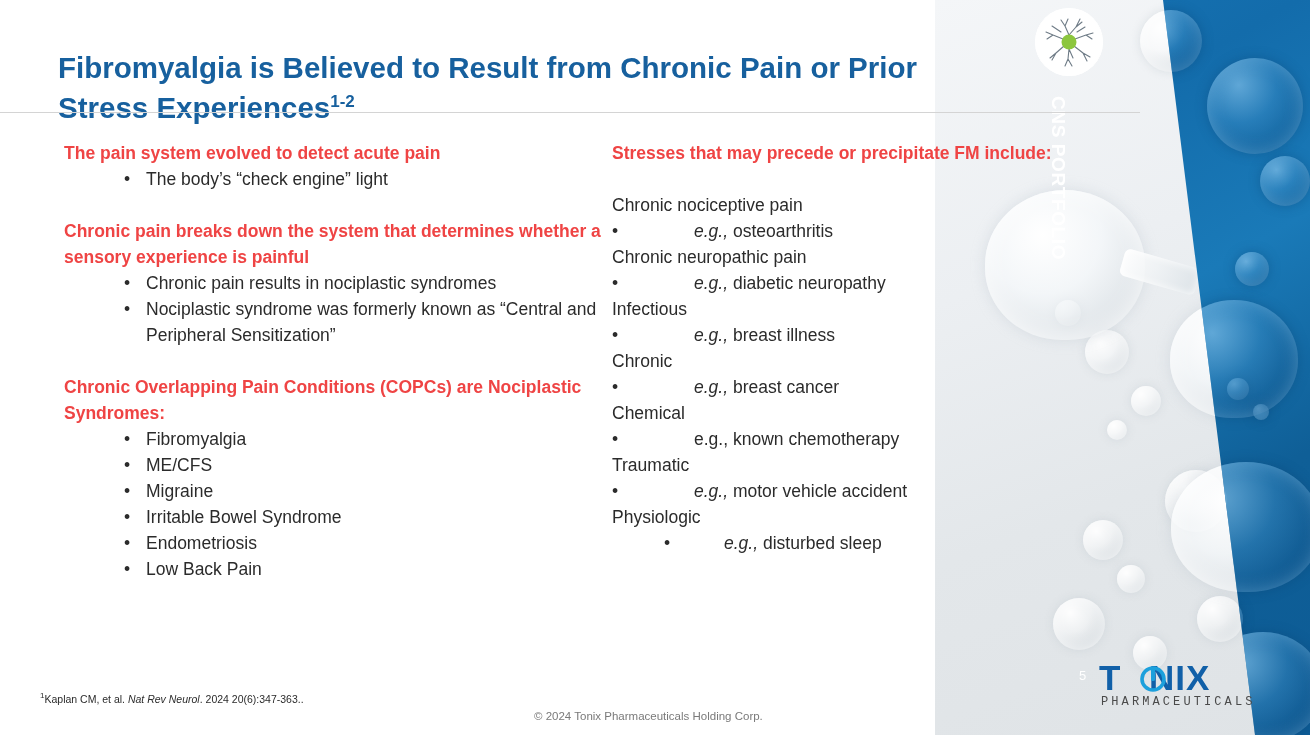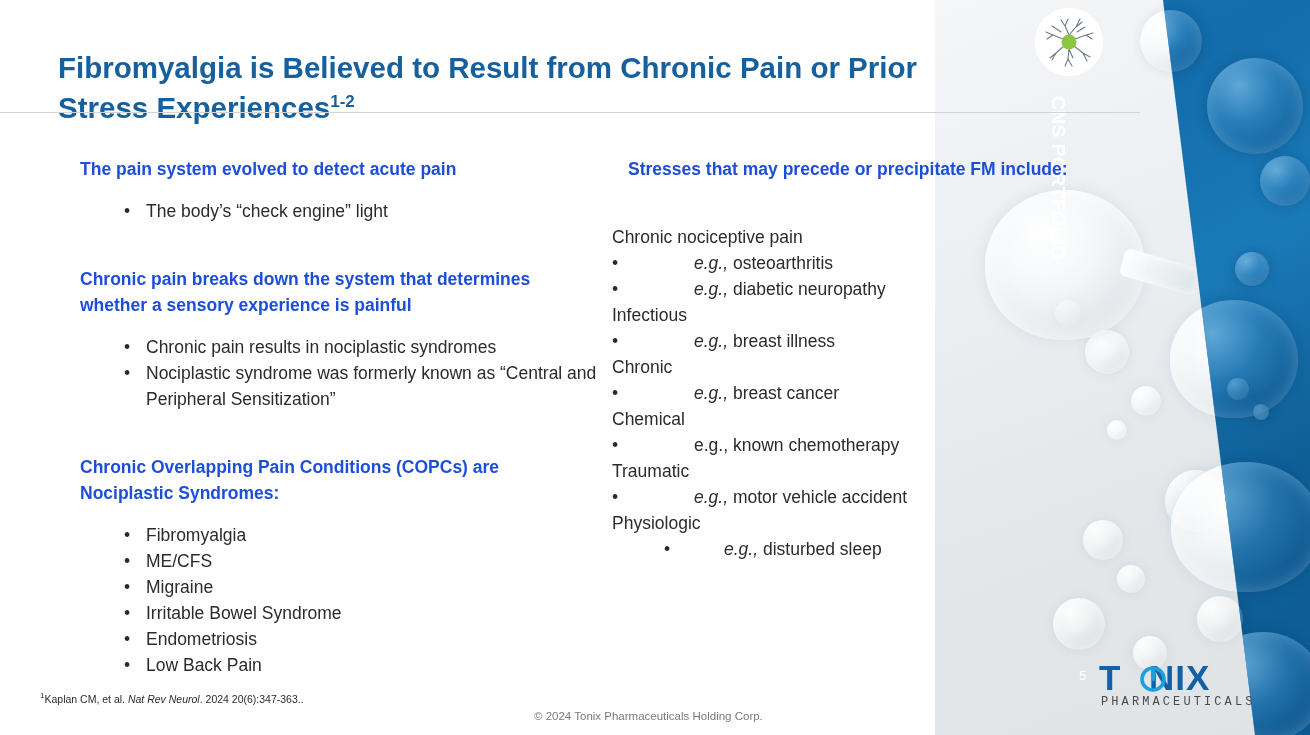--- a/index.html
+++ b/index.html
@@ -55,21 +55,21 @@
     font-family:"Liberation Sans", sans-serif;
   }
   .title sup{font-size:17px;vertical-align:super;line-height:0;}
   .divider{position:absolute;left:0;top:112px;width:1140px;height:1px;background:#d4d4d4;}
 
   
   .col{position:absolute;top:0;color:#2b2b2b;font-size:17.5px;line-height:26px;}
   .col-left{left:64px;top:140px;width:540px;}
   .col-right{left:612px;top:140px;width:480px;}
 
-  .hdr{font-weight:bold;font-size:17.5px;line-height:26px;margin:16px;color:#1d4ed8;}
+  .hdr{font-weight:bold;font-size:17.5px;line-height:26px;margin:0;color:#ef4444;}
   .spacer{height:26px;}
   .bullets{list-style:none;margin:0;padding:0;}
   .bullets li{position:relative;padding-left:82px;line-height:26px;}
   .bullets li .bdot{position:absolute;left:60px;top:0;}
   .plain{margin:0;line-height:26px;}
   .ex{position:relative;padding-left:82px;line-height:26px;margin:0;}
   .ex .bdot{position:absolute;left:0;top:0;}
   .ex.indent{padding-left:112px;}
   .ex.indent .bdot{left:52px;}
   i.eg{font-style:italic;}
@@ -222,20 +222,21 @@
     <div class="spacer"></div>
 
     <div>
       <p class="plain">Chronic nociceptive pain</p>
       <p class="ex">
         <span class="bdot">•</span>
         <i class="eg">e.g.,</i>
         <span>osteoarthritis</span>
       </p>
 
+      <p class="plain">Chronic neuropathic pain</p>
       <p class="ex">
         <span class="bdot">•</span>
         <i class="eg">e.g.,</i>
         <span>diabetic neuropathy</span>
       </p>
 
       <p class="plain">Infectious</p>
       <p class="ex">
         <span class="bdot">•</span>
         <i class="eg">e.g.,</i>

